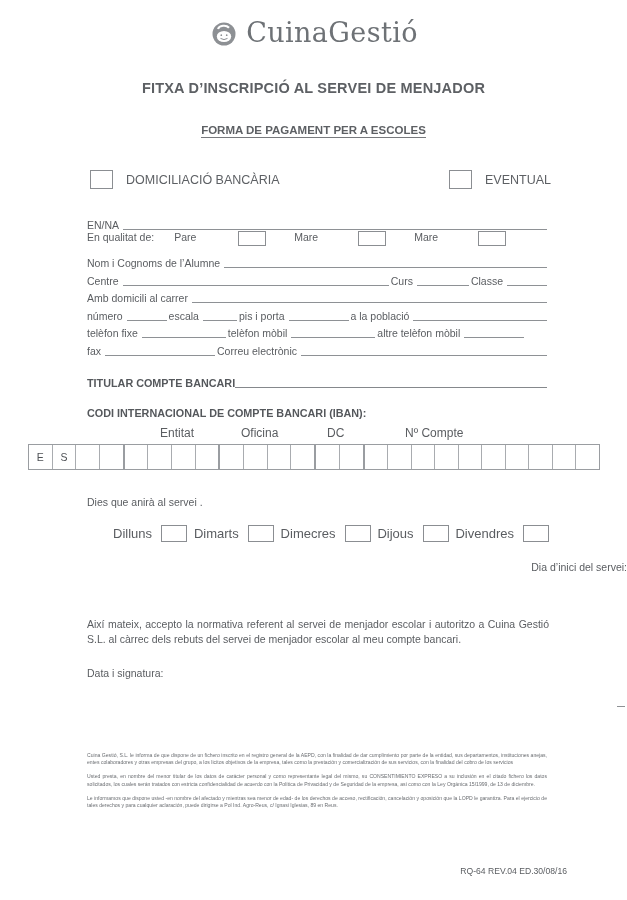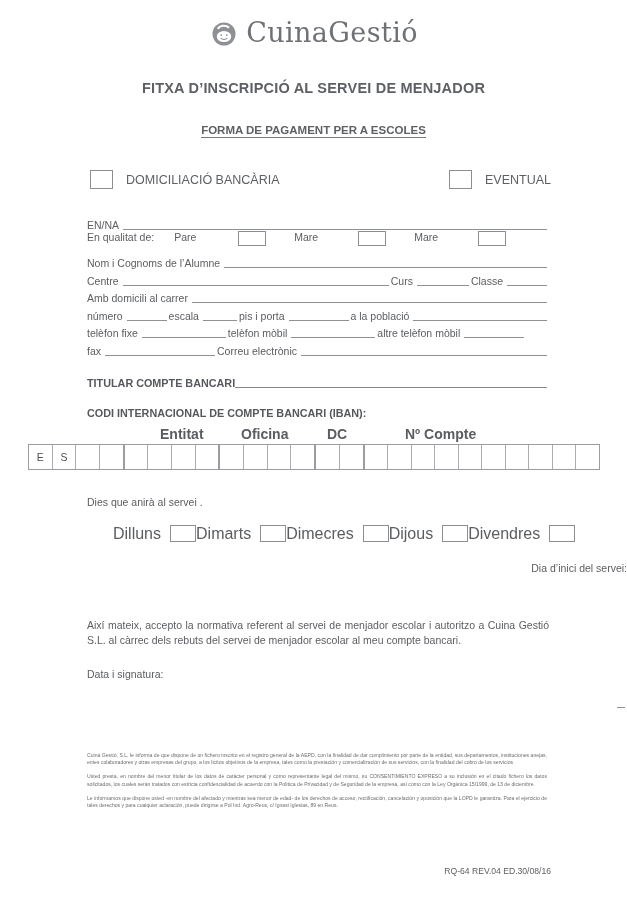--- a/index.html
+++ b/index.html
@@ -154,23 +154,23 @@
     margin-top: 18px;
     padding-left: 87px;
     font-size: 10.8px;
     font-weight: bold;
     color: #55585c;
   }
   .iban-cols {
     position: relative;
     height: 16px;
     margin-top: 7px;
-    font-size: 14px;
-    color: #5a5d61;
-    font-weight: bold;
+    font-size: 12px;
+    color: #5a5d61;
+    font-weight: normal;
   }
   .iban-cols span { position: absolute; top: 0; }
 
   
   .iban-wrap {
     margin-top: 2px;
     padding-left: 28px;
     padding-right: 27px;
   }
   .iban-grid {
@@ -204,21 +204,21 @@
     padding-left: 87px;
     font-size: 10.5px;
     color: #5a5d61;
   }
   .days-row {
     display: flex;
     align-items: flex-start;
     margin-top: 17px;
     padding-left: 113px;
     padding-right: 78px;
-    font-size: 16px;
+    font-size: 13px;
     color: #5a5d61;
   }
   .day-item { display: flex; align-items: center; gap: 9px; }
   .days-row .dgap { flex: 1 1 auto; }
   .box-day {
     width: 26px;
     height: 17px;
     border: 1.1px solid #8b8e92;
     box-sizing: border-box;
     background: #fff;
@@ -262,21 +262,21 @@
     top: 752px;
     font-size: 5.1px;
     line-height: 7.2px;
     color: #6a6d71;
     text-align: justify;
   }
   .legal p { margin: 0 0 7px 0; }
 
   .footer-code {
     position: absolute;
-    right: 76px;
+    right: 60px;
     top: 866px;
     font-size: 8.6px;
     color: #5a5d61;
   }
 </style>
 </head>
 <body>
 
 <div class="page">
 

